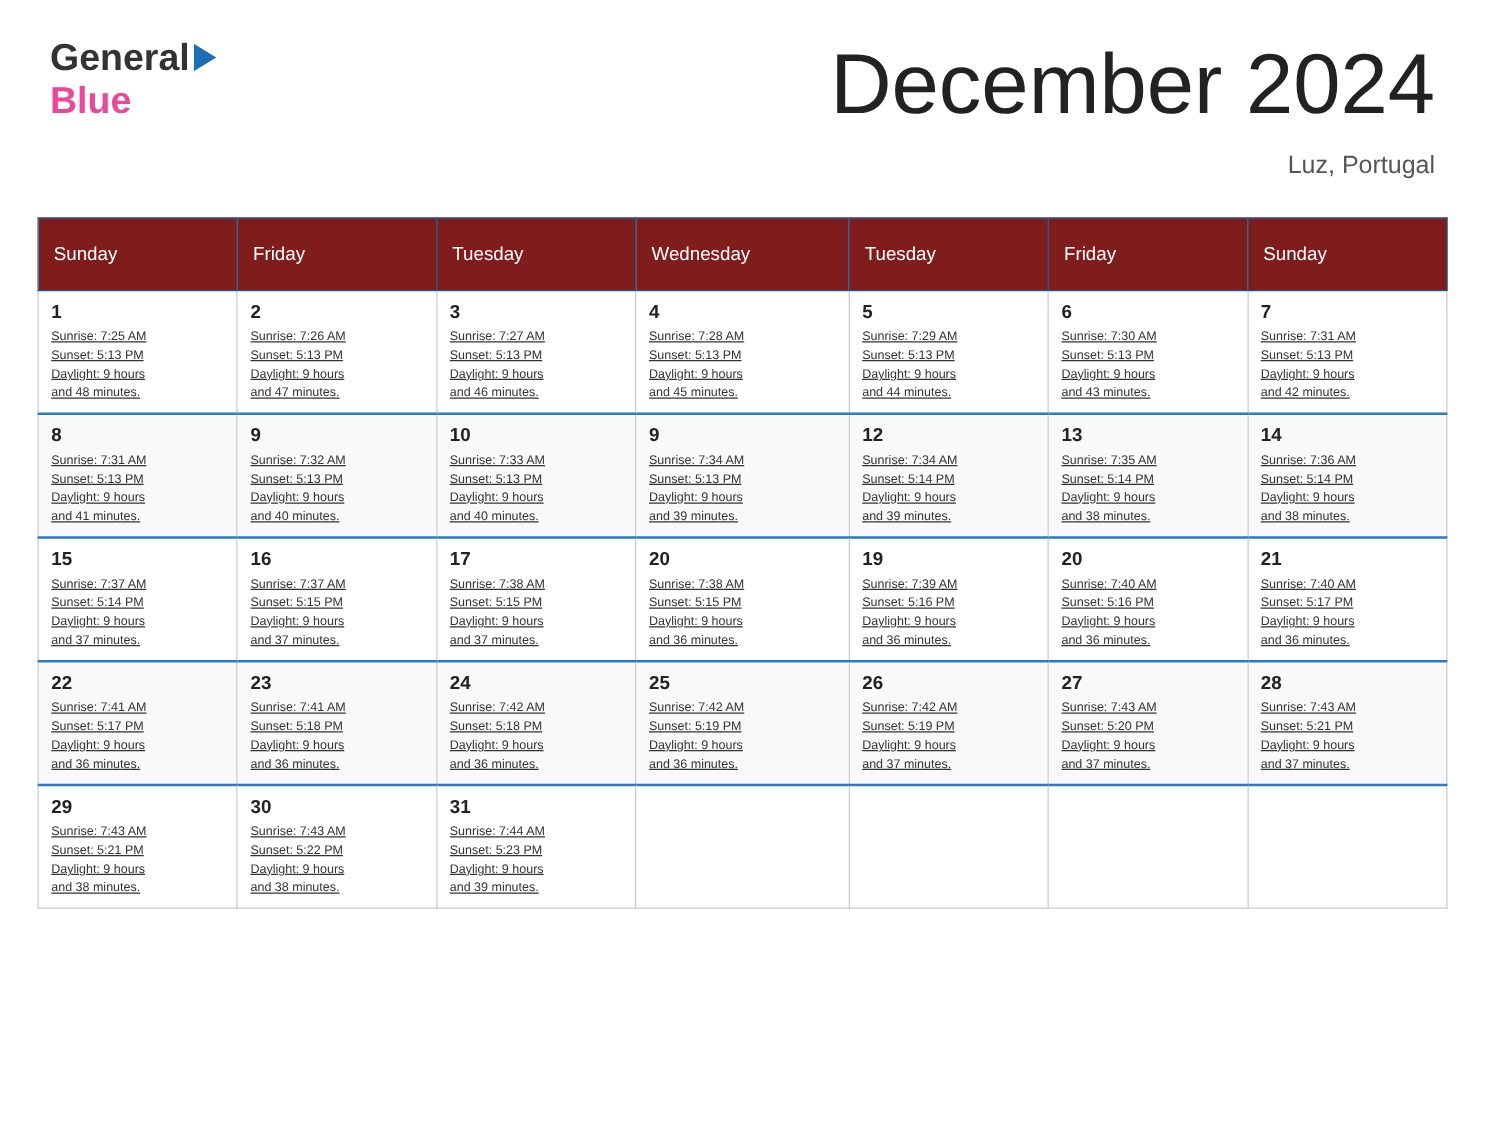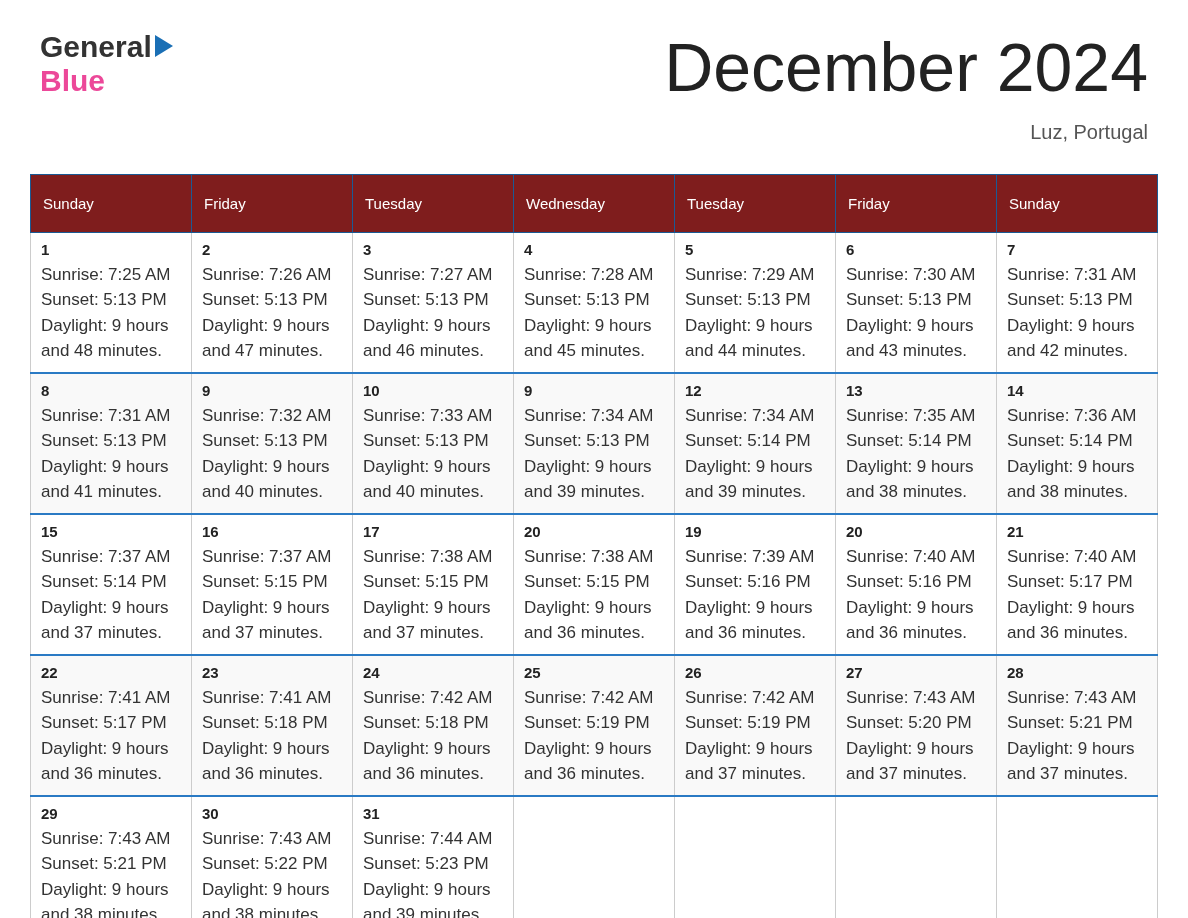--- a/index.html
+++ b/index.html
@@ -68,23 +68,24 @@
       background: #f9f9f9;
     }
     .day-number {
       font-size: 15px;
       font-weight: bold;
       color: #222;
       display: block;
       margin-bottom: 4px;
     }
     .day-info {
-      font-size: 17px;
+      font-size: 10px;
       color: #333;
       line-height: 1.5;
+      text-decoration: underline;
     }
     .empty-cell {
       background: #fff !important;
     }
     .row-border td {
       border-top: 2px solid #2a7ac4;
     }
   </style>
 </head>
 <body>

